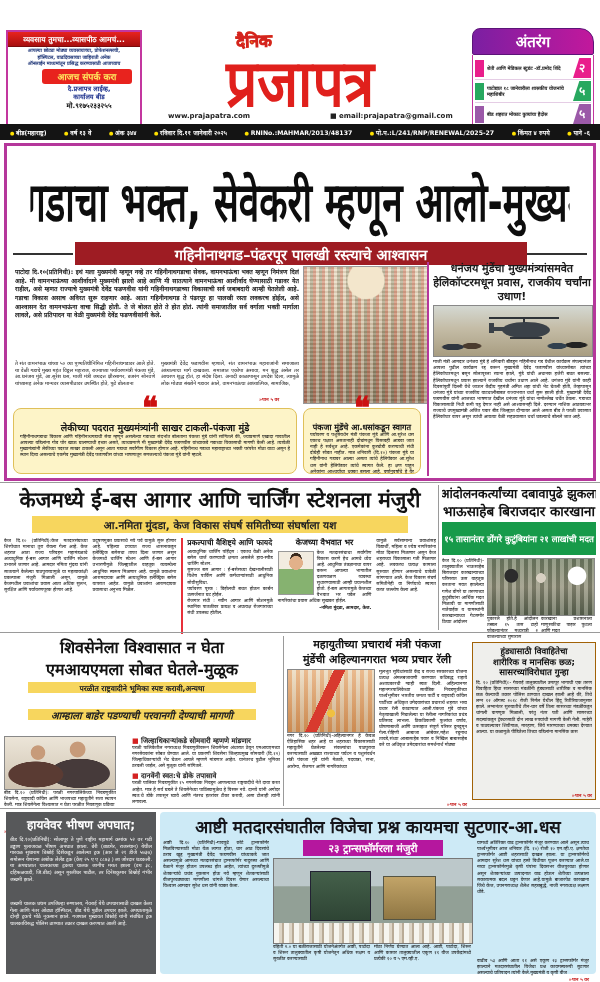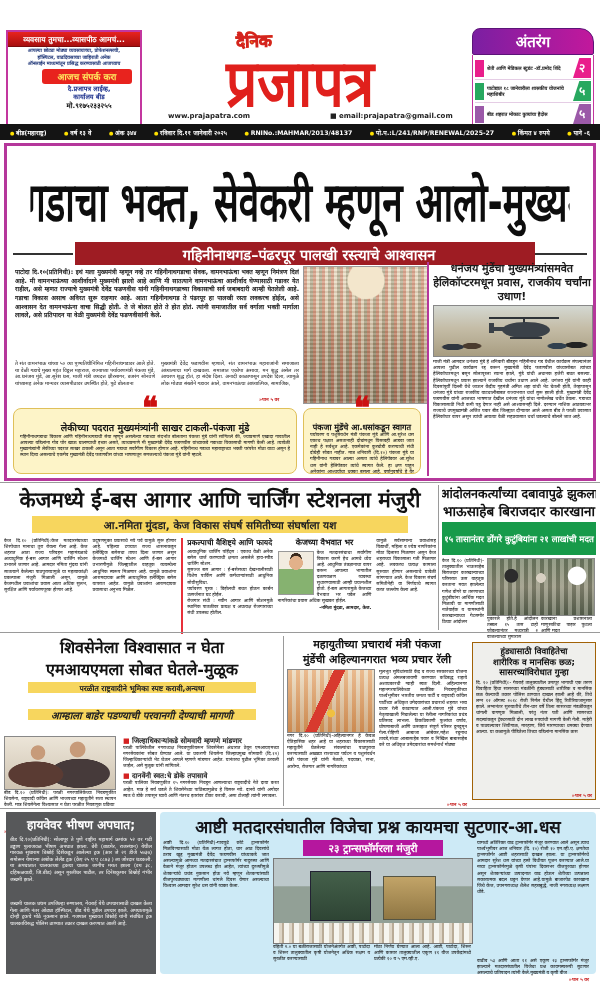--- a/index.html
+++ b/index.html
@@ -44,21 +44,21 @@
          clip-path:polygon(35% 0,100% 0,100% 100%,0 100%);line-height:20px;}
   .infobar{left:0;top:124px;width:600px;height:16px;background:#141414;display:flex;align-items:center;
            justify-content:space-between;padding:0 10px;box-sizing:border-box;}
   .infoitem{color:#fff;font-weight:bold;font-size:6.2px;white-space:nowrap;}
   .infoitem::before{content:"● ";color:#ffe100;font-size:5px;}
   
   .leadbox{left:4px;top:143px;width:592px;height:338px;border:3px solid #b5379b;box-sizing:border-box;overflow:hidden;}
   .leadhl{left:0;top:4px;width:586px;height:88px;font-weight:bold;color:#0d0d0d;font-size:40px;
           transform:scale(.92,1.35);transform-origin:center center;}
   .leadband{left:68px;top:96px;width:452px;height:23px;background:#9e1c23;color:#fff;font-weight:bold;
-            font-size:14.5px;padding-left:8px;}
+            font-size:14.5px;}
   .bandline{top:107px;height:2px;background:#333;}
   .crowd{left:296px;top:120px;width:124px;height:136px;border:1px solid #999;background:
      radial-gradient(circle at 50% 10%,#f3e6cc 0 13%,transparent 14%),
      radial-gradient(circle at 50% 10%,#c88a4a 0 6%,transparent 7%),
      repeating-linear-gradient(90deg,rgba(200,60,40,.28) 0 3px,rgba(245,238,220,.30) 3px 6px,rgba(70,90,60,.22) 6px 9px),
      repeating-linear-gradient(0deg,rgba(255,255,255,.18) 0 2px,rgba(90,60,40,.15) 2px 4px),
      linear-gradient(180deg,#e9dcc4 0%,#d8c5a8 30%,#b6a184 55%,#8f7c63 100%);}
   .heli{left:420px;top:116px;width:164px;height:214px;border-left:2px solid #b5379b;padding-left:4px;box-sizing:border-box;}
   .helihl{font-size:11px;font-weight:bold;text-align:center;line-height:1.25;color:#1a1a1a;}
   .heliph{width:158px;height:50px;margin:2px 0;border:1px solid #888;position:relative;background:
@@ -250,21 +250,21 @@
     </div>
   </div>
 
   <div class="abs sep" style="left:0;top:632px;width:600px;height:1px;"></div>
 
   <div class="abs" style="left:4px;top:636px;width:276px;height:170px;">
     <div class="b c nw fitc" style="font-size:16px;">शिवसेनेला विश्वासात न घेता</div>
     <div class="b c nw fitc" style="font-size:16px;">एमआयएमला सोबत घेतले-मुळूक</div>
     <div class="yband fitc nw" style="margin:2px 24px 0;height:11px;font-size:7.5px;">परळीत राष्ट्रवादीने भूमिका स्पष्ट करावी,अन्यथा</div>
     <div class="yband fitc nw" style="margin:16px 24px;height:11px;font-size:10px;font-style:italic;">आम्हाला बाहेर पडण्याची परवानगी देण्याची मागणी</div>
-    <div style="display:flex;gap:7px;margin-top:4px;">
+    <div style="display:flex;gap:16px;margin-top:4px;">
       <div style="width:112px;">
         <div class="twomen" style="width:110px;height:52px;"></div>
         <div class="tiny j" style="height:38px;overflow:hidden;">बीड दि.१० (प्रतिनिधी): परळी नगरपालिकेच्या निवडणुकीत शिवसेना, राष्ट्रवादी काँग्रेस आणि भाजपच्या महायुतीने सत्ता स्थापन केली. मात्र शिवसेनेला विश्वासात न घेता परळीत निवडणूक प्रक्रिया</div>
         <div class="more">»पान ५ वर</div>
       </div>
       <div style="width:156px;">
         <div class="bullet">जिल्हाधिकाऱ्यांकडे सोमवारी म्हणणे मांडणार</div>
         <div class="tiny j">परळी पालिकेतील नगराध्यक्ष निवडणुकीवरून शिवसेनेला अंधारात ठेवून एमआयएमच्या नगरसेवकांना सोबत घेण्यात आले. या प्रकरणी शिवसेना जिल्हाप्रमुख सोमवारी (दि.१२) जिल्हाधिकाऱ्यांची भेट घेऊन आपले म्हणणे मांडणार आहेत. यानंतरच पुढील भूमिका ठरवली जाईल, असे मुळूक यांनी सांगितले.</div>
         <div class="bullet" style="margin-top:2px;">दानवेंनी स्वत:चे डोके तपासावे</div>
         <div class="tiny j">परळी पालिका निवडणुकीत १५ नगरसेवक निवडून आणल्याचा राष्ट्रवादीचे नेते दावा करत आहेत. मात्र हे सर्व घडले ते शिवसेनेच्या पाठिंब्यामुळेच हे विसरू नये. दानवे यांनी अगोदर स्वत:चे डोके तपासून घ्यावे आणि नंतरच इतरांवर टीका करावी, असा टोलाही त्यांनी लगावला.</div>

